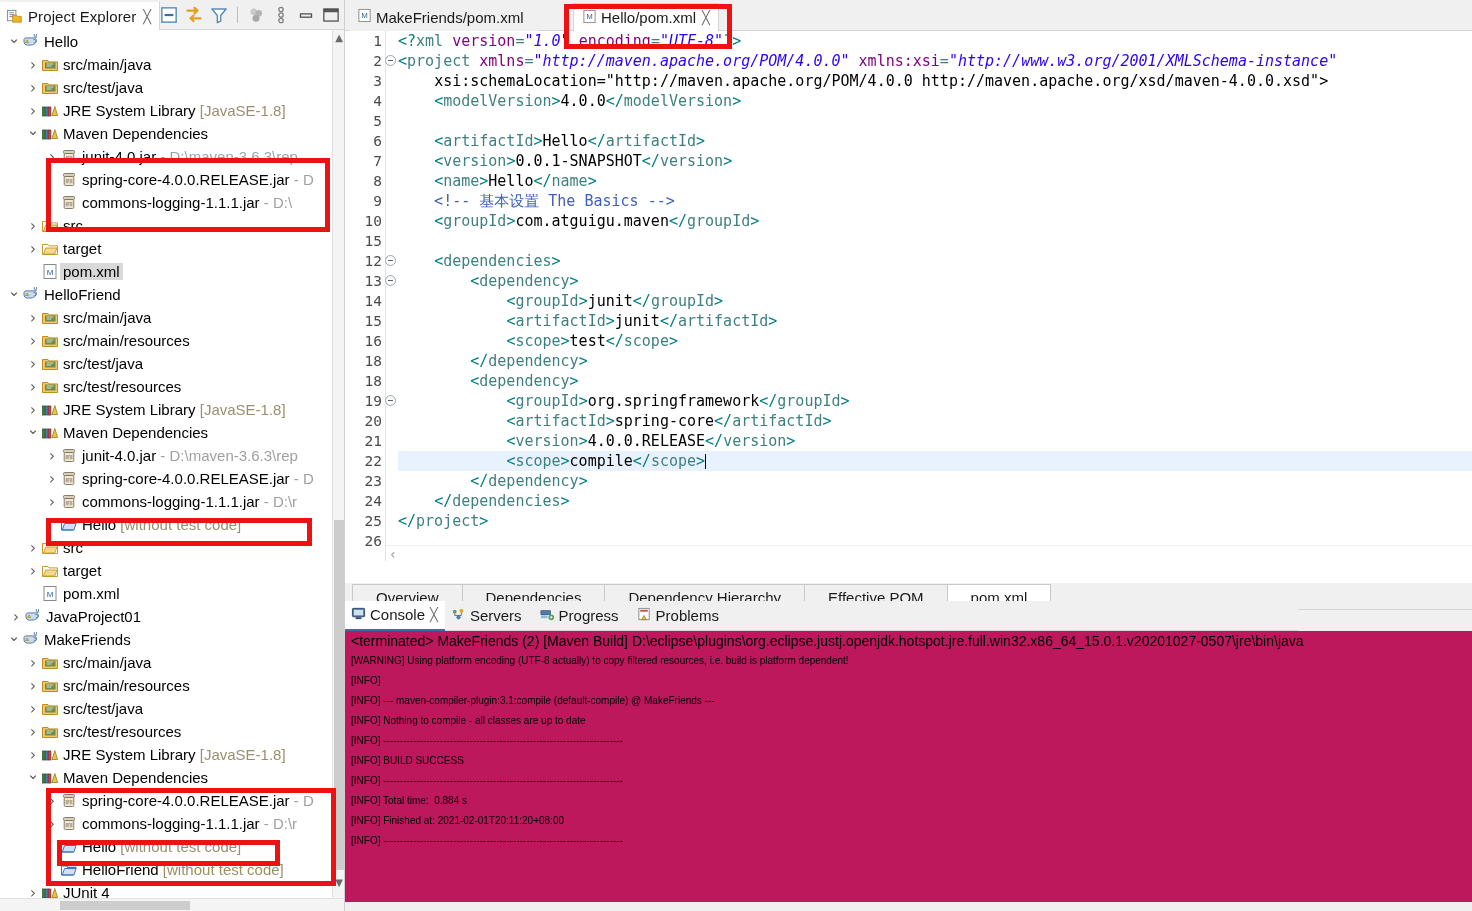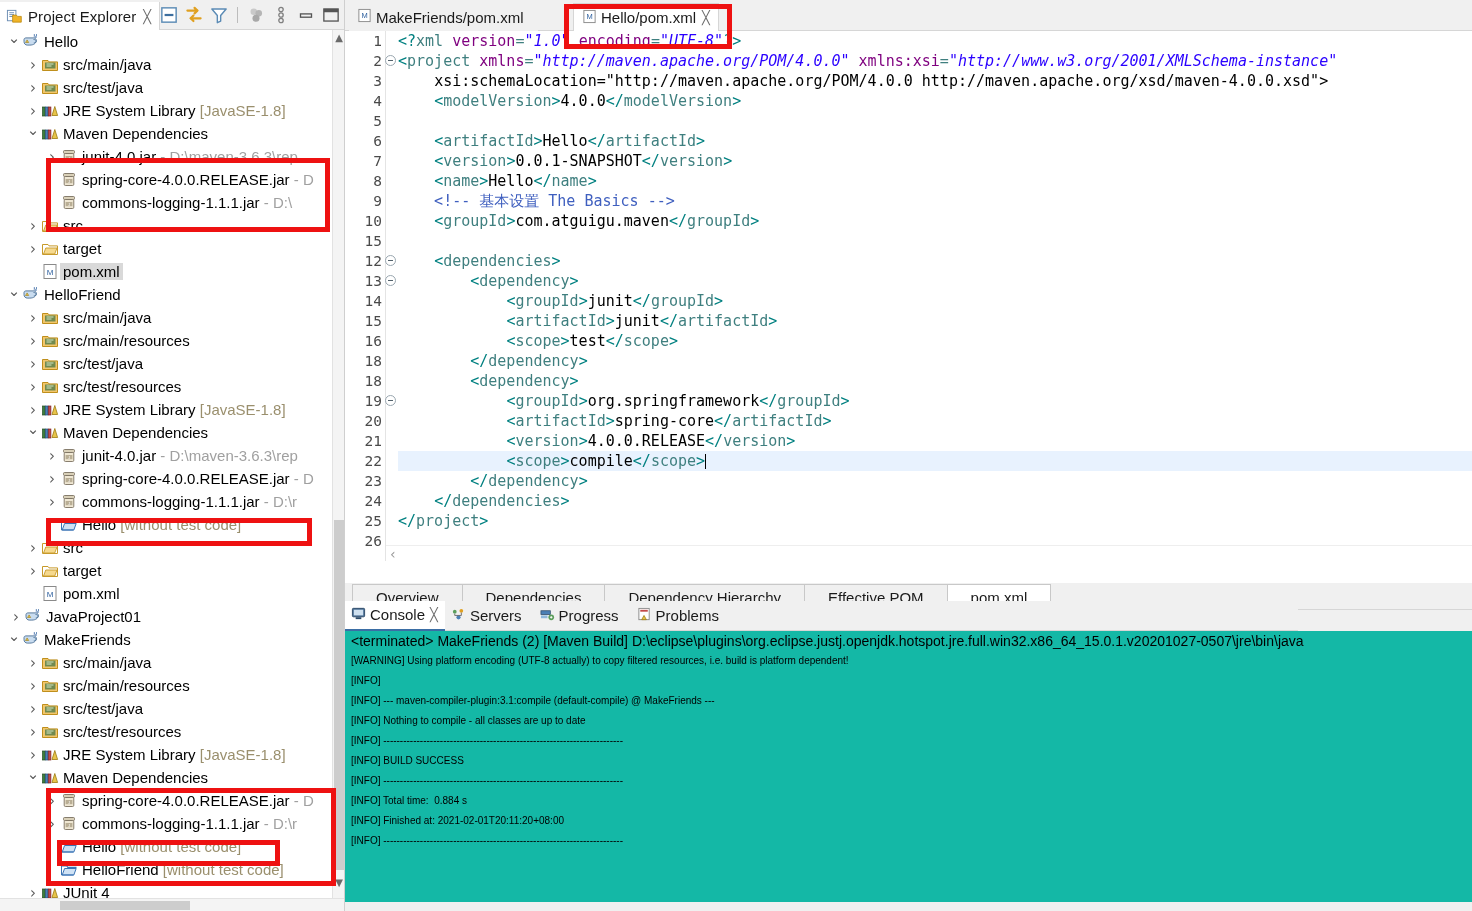--- a/index.html
+++ b/index.html
@@ -254,21 +254,21 @@
   }
   .con-tab.active {
     background: #ffffff;
     border-bottom: 2px solid #3b6ea5;
     height: 30px;
   }
   .con-tab .lbl { margin: 0 5px 0 4px; }
   #con-body {
     position: absolute; left: 0; top: 30px;
     width: 1127px; height: 271px;
-    background: #14b8a6;
+    background: #be185d;
     overflow: hidden;
     padding-left: 6px;
   }
   .conline {
     height: 20px; line-height: 20px;
     font-family: Liberation Sans, sans-serif;
     font-size: 10px;
     color: #000000;
     white-space: pre;
   }

